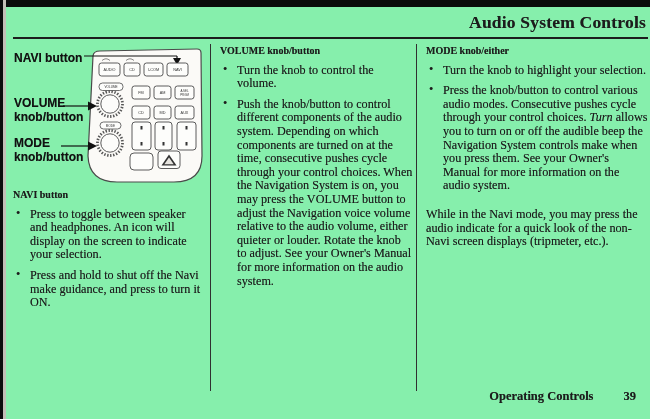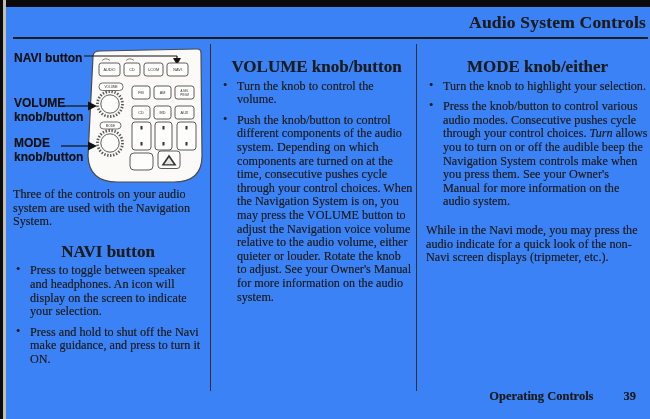--- a/index.html
+++ b/index.html
@@ -1,18 +1,18 @@
 <!DOCTYPE html>
 <html><head>
 <meta charset="utf-8">
 <style>
   html,body { margin:0; padding:0; background:#e8e8e6; }
   .page {
     position:relative; width:650px; height:419px; overflow:hidden;
-    background:#3b82f6; color:#1c1c1c;
+    background:#86efac; color:#1c1c1c;
     font-family:"Liberation Serif", serif;
   }
   .soft { text-shadow: 0 0 0.55px rgba(35,35,35,0.55); }
 
   .topbar  { position:absolute; top:0; left:0; width:650px; height:7px; background:#0b0b0b; }
   .leftbar { position:absolute; top:0; left:0; width:3px; height:419px; background:#0b0b0b; }
   .leftbar-shade { position:absolute; top:0; left:3px; width:3px; height:419px; background:#c2beb6; }
 
   .title {
     position:absolute; top:12px; right:4px; margin:0;
@@ -21,21 +21,21 @@
   .rule { position:absolute; left:13px; top:37px; width:635px; height:2px; background:#1d1d1d; }
 
   .vdiv { position:absolute; top:44px; height:347px; width:1px; background:#303030; }
   .vdiv1 { left:210px; } .vdiv2 { left:416px; }
 
   .col { position:absolute; font-size:12.2px; line-height:13.6px; }
   .colL { left:13px;  top:188px; width:190px; }
   .colM { left:220px; top:44px;  width:193px; }
   .colR { left:426px; top:44px;  width:223px; }
 
-  .h { font-size:17px; font-weight:bold; margin:16px 0 6px 0;text-align:center; }
+  .h { font-size:10px; font-weight:bold; margin:0 0 6px 0; }
   .intro { margin:0 0 11px 0; }
   .bullet { position:relative; padding-left:17px; margin:0 0 7px 0; }
   .bullet::before { content:"\2022"; position:absolute; left:3px; top:-1px; }
   .note { margin-top:15px; }
 
   .callout {
     position:absolute; font-family:"Liberation Sans", sans-serif;
     font-weight:bold; font-size:12px; line-height:13.5px; color:#111;
   }
   .callout-navi   { left:14px; top:52px;  }
@@ -150,21 +150,20 @@
       </g>
     </g>
 
     <rect x="130" y="109" width="23" height="17" rx="4" fill="#fdfdfb" stroke="#4a4a4a" stroke-width="0.9"></rect>
     <rect x="158" y="107" width="22" height="17.5" rx="3" fill="#fdfdfb" stroke="#4a4a4a" stroke-width="0.9"></rect>
     <polygon points="169,110.5 176.5,121.5 161.5,121.5" fill="#333"></polygon>
     <polygon points="169,113.5 173.7,120.2 164.3,120.2" fill="#e6e4df"></polygon>
   </svg>
 
   <div class="col colL soft">
-    <p class="intro">Three of the controls on your audio system are used with the Navigation System.</p>
     <h2 class="h">NAVI button</h2>
     <div class="bullet">Press to toggle between speaker and headphones. An icon will display on the screen to indicate your selection.</div>
     <div class="bullet">Press and hold to shut off the Navi make guidance, and press to turn it ON.</div>
   </div>
 
   <div class="col colM soft">
     <h2 class="h">VOLUME knob/button</h2>
     <div class="bullet">Turn the knob to control the volume.</div>
     <div class="bullet">Push the knob/button to control different components of the audio system. Depending on which components are turned on at the time, consecutive pushes cycle through your control choices. When the Navigation System is on, you may press the VOLUME button to adjust the Navigation voice volume relative to the audio volume, either quieter or louder. Rotate the knob to adjust. See your Owner's Manual for more information on the audio system.</div>
   </div>

